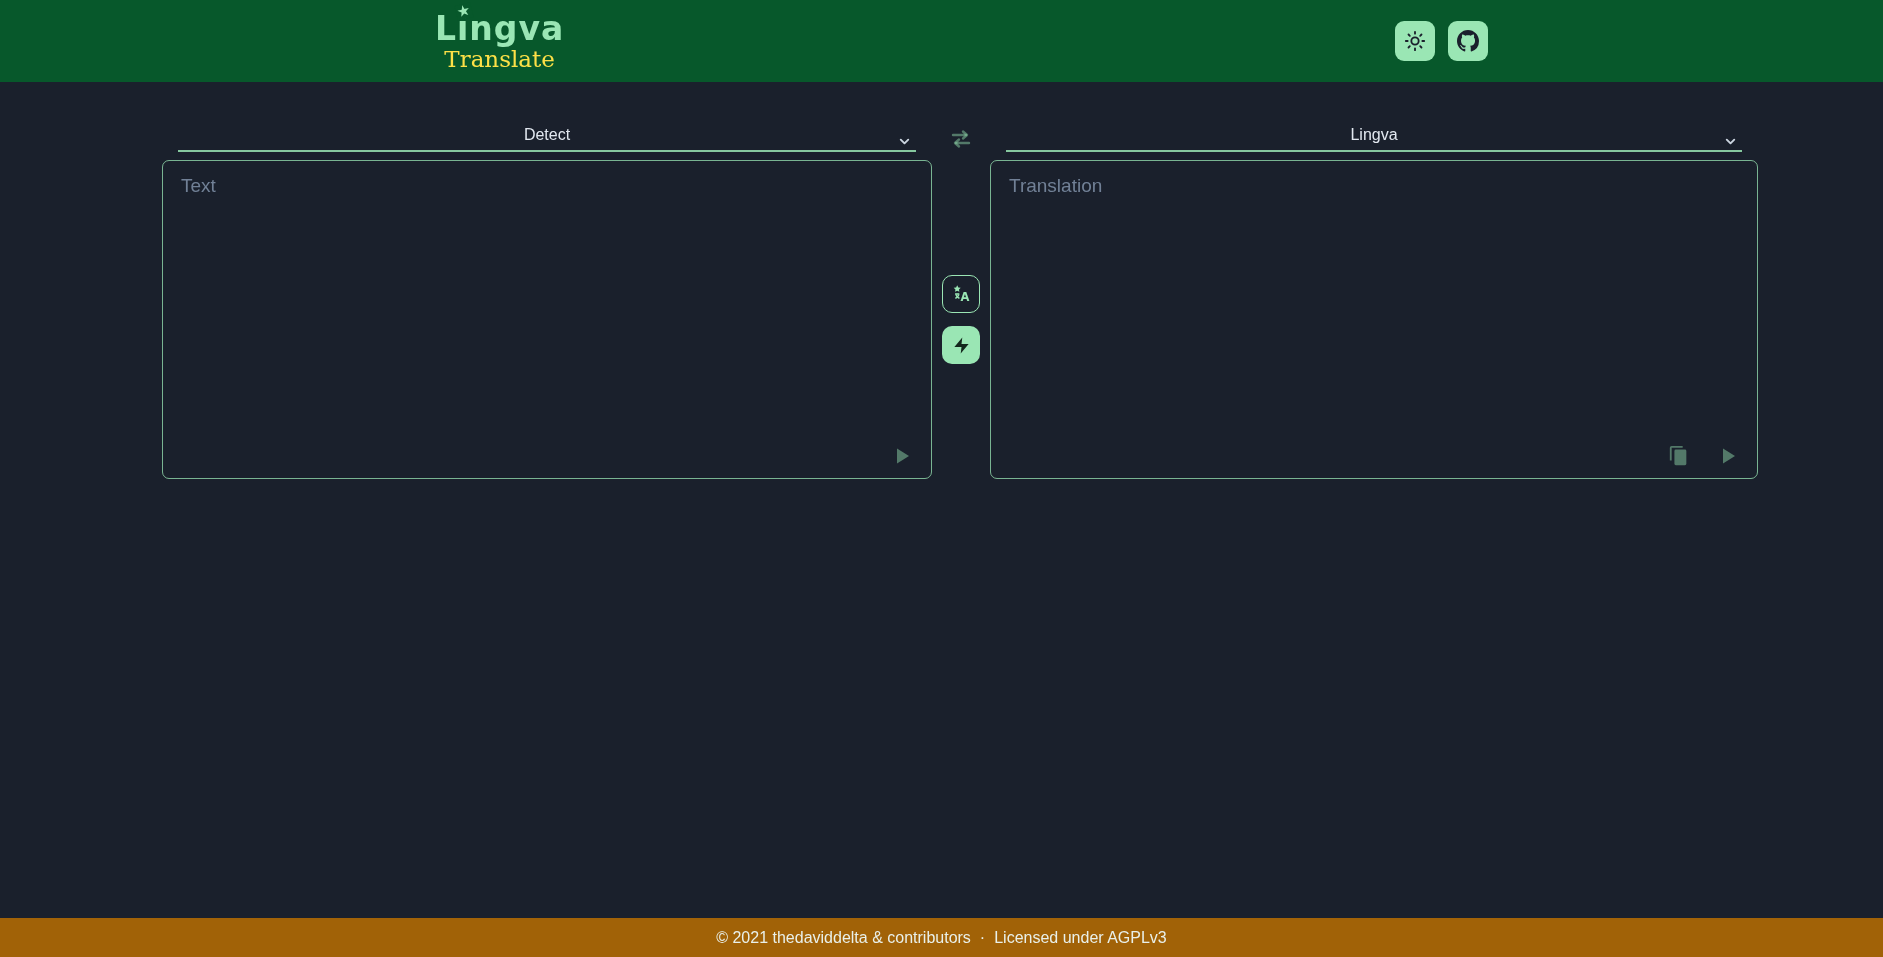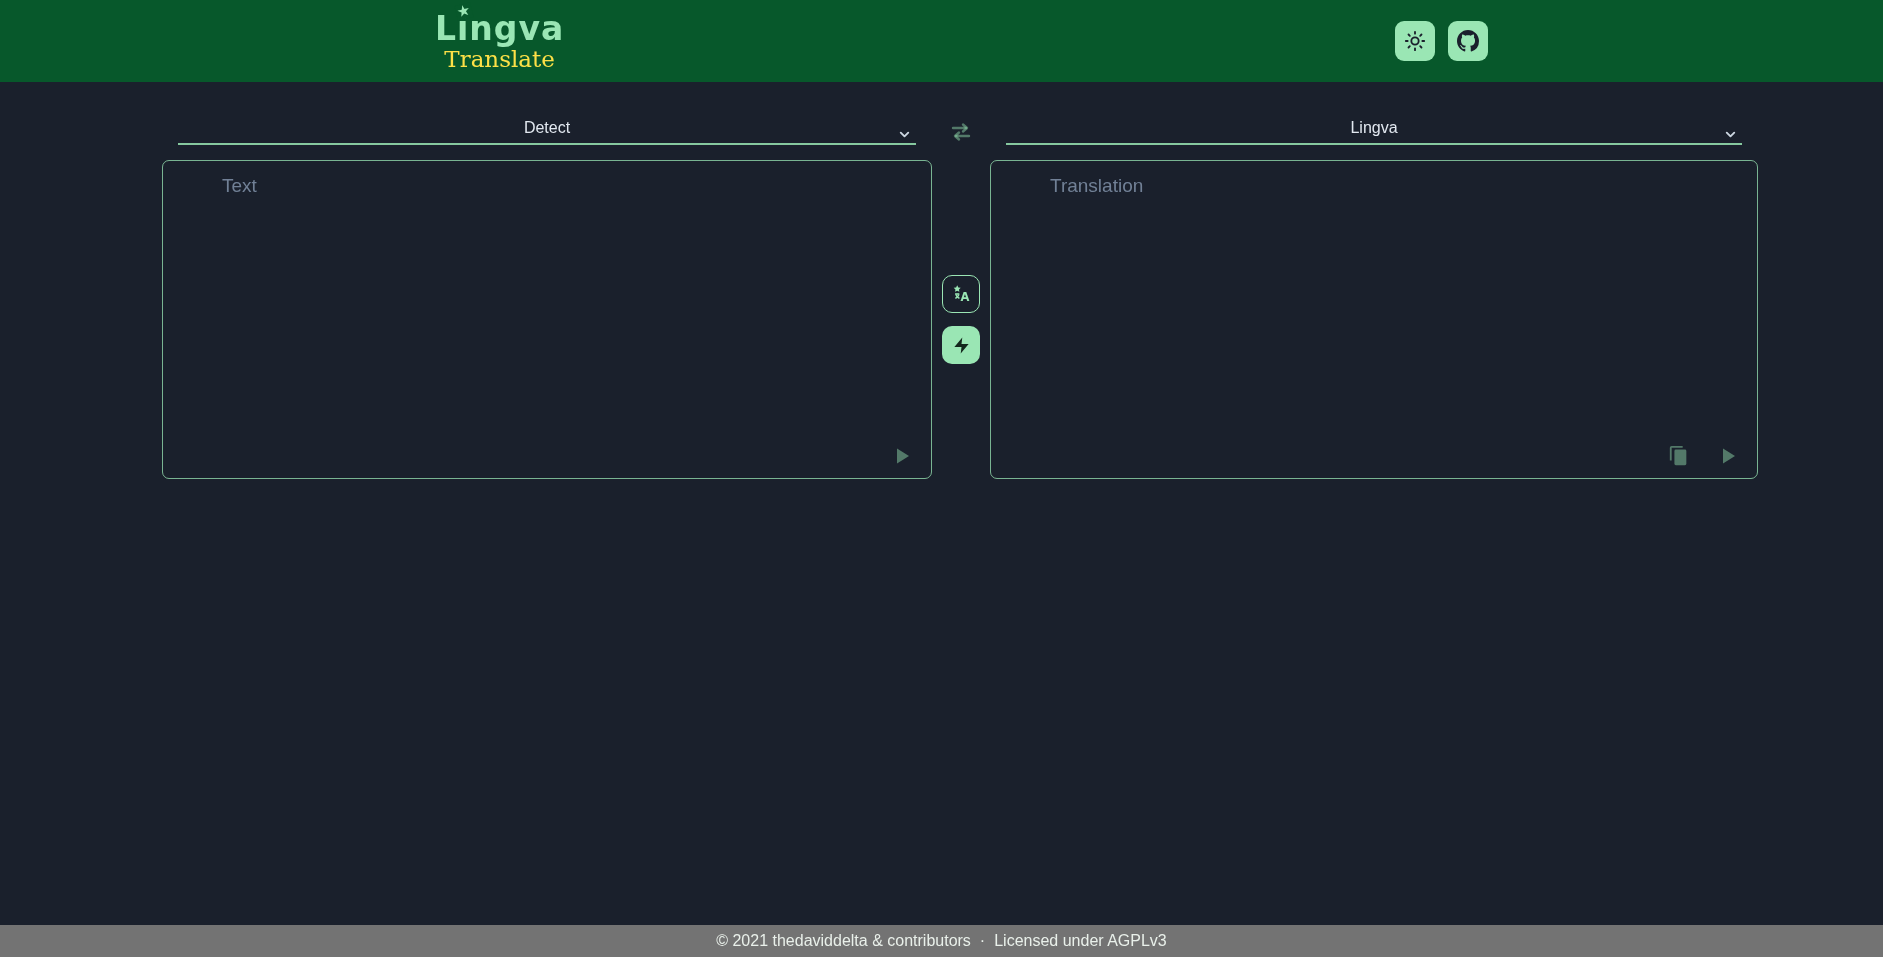--- a/index.html
+++ b/index.html
@@ -50,40 +50,39 @@
   
   .app-main { flex: 1; position: relative; }
   .content { width: 1596px; margin-left: 162px; }
 
   .selects-row {
     margin-top: 29px; height: 40px;
     display: grid; grid-template-columns: 770px 58px 768px;
     align-items: stretch;
   }
   .lang-select {
-    position: relative; margin: 8px 16px;
+    position: relative; margin: 15px 16px;
     display: flex; align-items: center; justify-content: center;
     border-bottom: 2px solid rgba(154,230,180,0.85);
     cursor: pointer;
   }
   .lang-select-value { font-size: 16px; color: #e2e8f0; padding-bottom: 6px; }
   .chevron { position: absolute; right: 4px; top: 8px; color: #cbd5e0; }
   .swap-cell { display: flex; align-items: center; justify-content: center; }
   .ghost-btn { background: none; border: none; padding: 3px; cursor: pointer; color: rgba(154,230,180,0.45); }
   .ghost-btn svg { display: block; }
 
   .panes-row {
     margin-top: 9px; height: 319px;
     display: grid; grid-template-columns: 770px 58px 768px;
   }
   .pane {
     position: relative;
     border: 1px solid rgba(154,230,180,0.75);
     border-radius: 7px;
-    padding-left: 41px;
   }
   .pane textarea {
     width: 100%; height: 100%;
     background: transparent; border: none; outline: none; resize: none;
     padding: 14px 18px;
     font-family: "Liberation Sans", sans-serif;
     font-size: 19px; color: #e2e8f0;
   }
   .pane textarea::placeholder { color: #718096; opacity: 1; }
   .pane-actions {
@@ -99,21 +98,21 @@
     width: 38px; height: 38px; border-radius: 10px;
     display: flex; align-items: center; justify-content: center;
     cursor: pointer; padding: 0;
   }
   .mid-btn.outline { background: transparent; border: 1px solid #9ae6b4; color: #9ae6b4; }
   .mid-btn.filled { background: #9ae6b4; border: none; color: #13271c; }
   .mid-btn svg { display: block; }
 
   
   .app-footer {
-    flex: none; height: 32px; background: #737373;
+    flex: none; height: 39px; background: #a16207;
     display: flex; align-items: center; justify-content: center; gap: 9px;
     font-size: 16px; color: #e9f0ea;
   }
   .footer-link { color: #e9f0ea; text-decoration: none; cursor: pointer; }
   .footer-sep { color: #e9f0ea; }
 </style>
 </head>
 <body>
 
 <header class="app-header">

